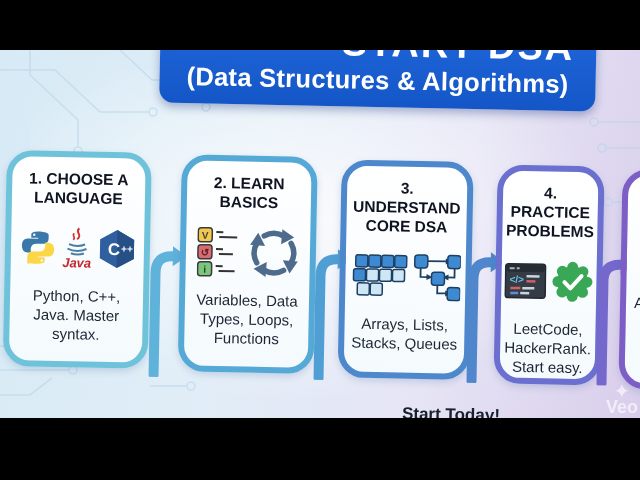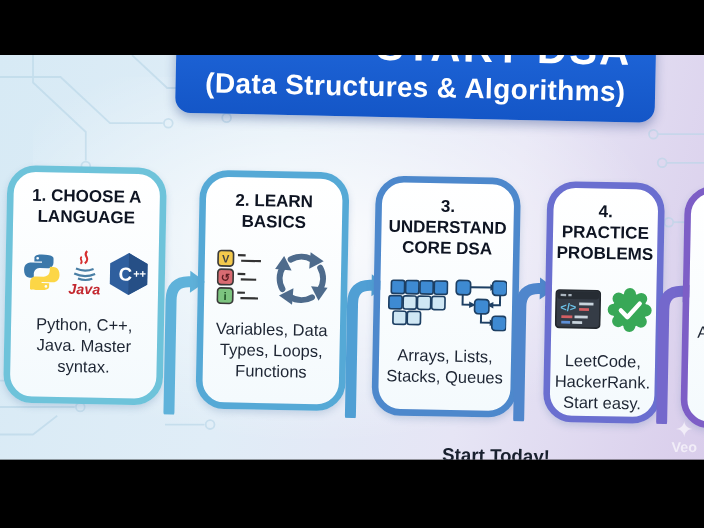--- a/index.html
+++ b/index.html
@@ -45,21 +45,21 @@
   
   .arrow{position:absolute;top:196px;}
   .a1{left:148px;} .a2{left:313px;} .a3{left:466px;} .a4{left:596px;}
   
   #footer-partial{position:absolute;left:402px;top:355px;font-size:17px;font-weight:bold;
                   color:#18202e;transform:rotate(1.1deg);white-space:nowrap;}
   
   #watermark{position:absolute;left:604px;top:332px;width:36px;text-align:center;
              color:rgba(255,255,255,.62);}
   #watermark .spark{font-size:20px;line-height:18px;}
-  #watermark .wm-label{font-size:13px;line-height:14px;font-weight:bold;}
+  #watermark .wm-label{font-size:18px;line-height:14px;font-weight:bold;}
   svg{display:block;}
 </style>
 </head>
 <body>
 
 <div id="screen">
 
   <div id="poster">
     <div id="glow"></div>
 

